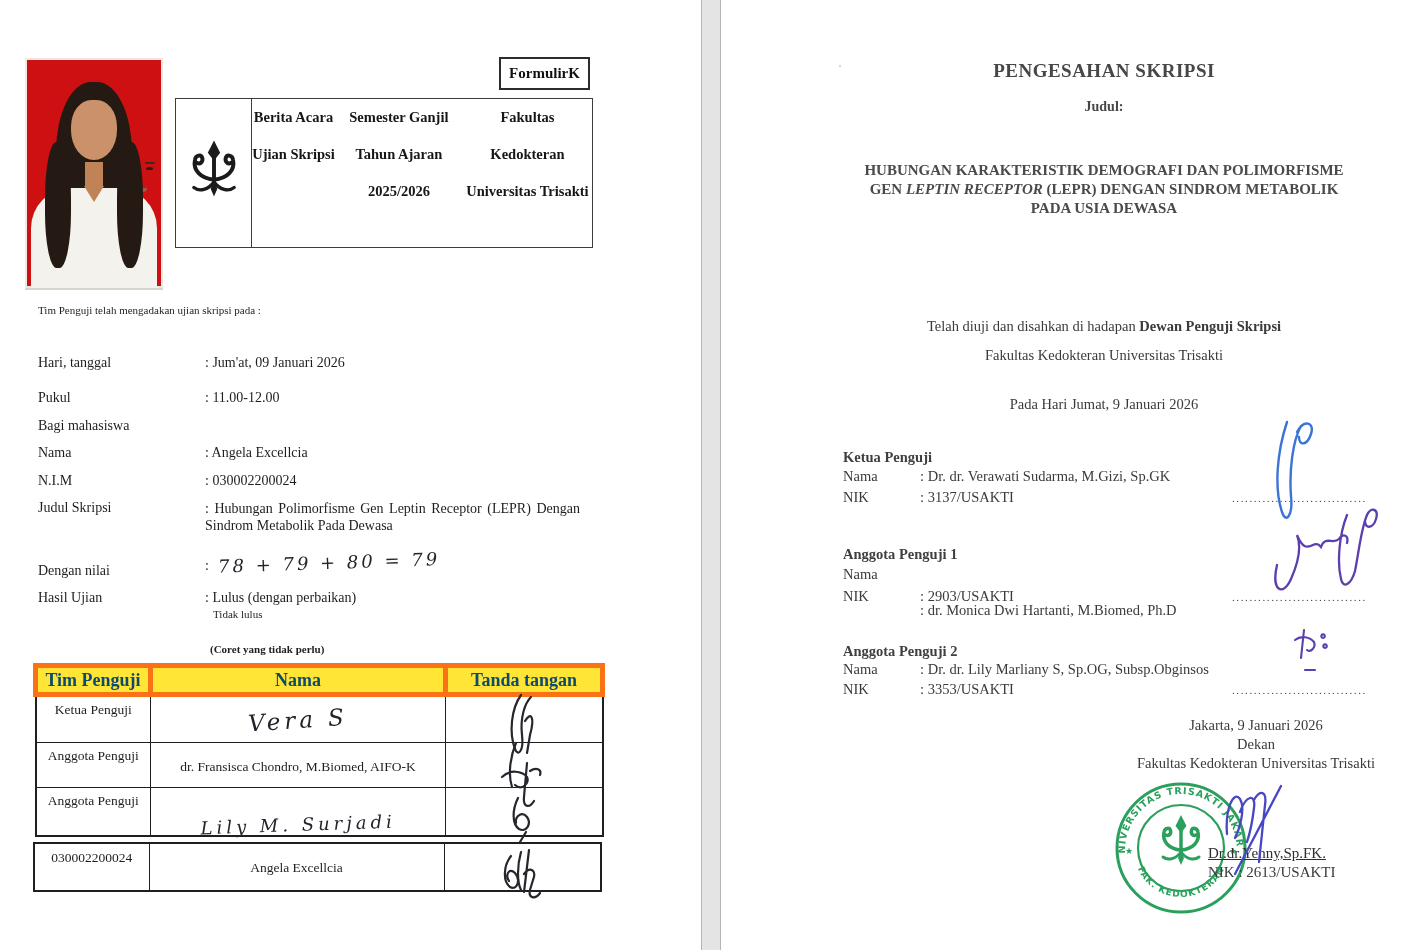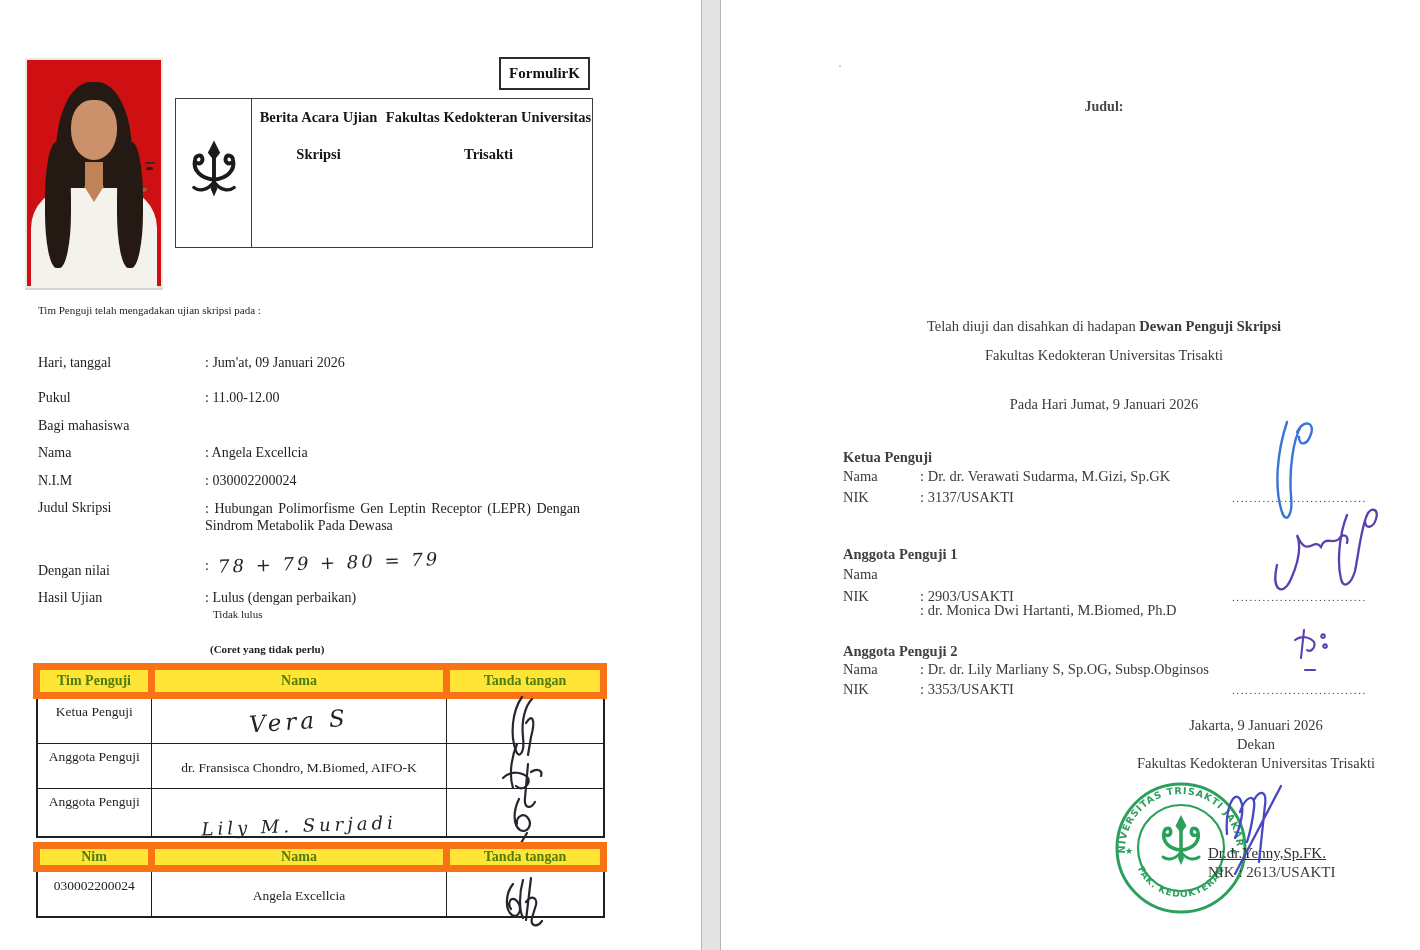--- a/index.html
+++ b/index.html
@@ -43,22 +43,22 @@
   .val  { position:absolute; left:205px; font-size:14px; }
   .val-wrap { white-space:normal; width:375px; text-align:justify; line-height:17px; }
 
   .handwrite { font-family:"DejaVu Serif", serif; font-style:italic; color:#23232c; }
   .nilai-hw  { left:203px; top:552px; font-size:18px; transform:rotate(-2deg); letter-spacing:3px; }
 
   .coret { font-weight:bold; }
 
   table { border-collapse:collapse; table-layout:fixed; }
   .doc-table { position:absolute; left:33px; width:567px; }
-  .doc-table th { background:#ffe535; font-weight:bold; font-size:14px; color:#4d7c0f;
-                  border:7px solid #f97316; text-align:center; }
+  .doc-table th { background:#ffe535; font-weight:bold; font-size:18px; color:#0c4a6e;
+                  border:5px solid #f97316; text-align:center; }
   .doc-table td { border:1px solid #1f1f1f; font-size:13.5px; text-align:center; vertical-align:middle; position:relative; }
   .doc-table { border:2px solid #1f1f1f; }
   #table-examiners { top:663px; }
   #table-student   { top:842px; }
   .cell-typed-top { vertical-align:top; padding-top:4px; }
   .hw-vera { font-size:23px; transform:rotate(-4deg); letter-spacing:4px; display:inline-block; }
   .hw-lily { font-size:18px; transform:rotate(-2deg); letter-spacing:4px; display:inline-block; padding-top:26px; }
   .sig-svg { position:absolute; pointer-events:none; }
 
   
@@ -114,20 +114,21 @@
           <path d="M50 72 C26 70 12 55 16 36 C17.5 28 27 26 29 33 C31 40 25 45 20 42" fill="none" stroke-width="7" stroke-linecap="round"></path>
           <path d="M50 72 C74 70 88 55 84 36 C82.5 28 73 26 71 33 C69 40 75 45 80 42" fill="none" stroke-width="7" stroke-linecap="round"></path>
           <path d="M50 76 C40 90 24 94 14 86" fill="none" stroke-width="6" stroke-linecap="round"></path>
           <path d="M50 76 C60 90 76 94 86 86" fill="none" stroke-width="6" stroke-linecap="round"></path>
           <path d="M50 74 L56 88 L50 102 L44 88 Z" stroke-width="0"></path>
         </g>
       </svg>
     </div>
     <div class="header-text">
       <span>Berita Acara Ujian Skripsi</span>
+      <span>Semester Ganjil  Tahun Ajaran 2025/2026</span>
       <span>Fakultas Kedokteran Universitas Trisakti</span>
     </div>
   </div>
 
   <span class="line" style="left:38px; top:304px;">Tim Penguji telah mengadakan ujian skripsi pada :</span>
 
   <span class="lbl" style="top:355px;">Hari, tanggal</span>
   <span class="val" style="top:355px;">: Jum'at, 09 Januari 2026</span>
 
   <span class="lbl" style="top:390px;">Pukul</span>
@@ -199,46 +200,45 @@
   </tbody>
     </table>
 
   <table class="doc-table" id="table-student">
     <colgroup>
         <col style="width:115px">
         <col style="width:295px">
         <col style="width:157px">
       </colgroup>
     <tbody>
-        <tr style="height:23px;">
-      <th>Nim</th>
-      <th>Nama</th>
-      <th>Tanda tangan</th>
-    </tr>
     <tr style="height:48px;">
       <td style="vertical-align:top; padding-top:6px;">030002200024</td>
       <td style="vertical-align:top; padding-top:16px;">Angela Excellcia</td>
       <td>
         <svg class="sig-svg" style="left:52px; top:2px;" width="50" height="62" viewBox="0 0 50 62">
           <path d="M14 10 C6 20 6 36 13 41 C20 45 24 34 18 27 C12 21 8 29 12 35 M24 6 C20 20 20 36 24 44 M32 4 L27 46 M27 28 C33 20 40 24 36 34 L33 44 C31 52 38 54 43 47" fill="none" stroke="#26262e" stroke-width="2.2" stroke-linecap="round"></path>
         </svg>
       </td>
     </tr>
   </tbody>
     </table>
 </div>
 
 <div id="divider"></div>
 
 <div id="page-right">
 
   <span class="abs stray">'</span>
 
+  <div class="rp-center rp-title">PENGESAHAN SKRIPSI</div>
   <div class="rp-center rp-judul">Judul:</div>
 
+  <div class="rp-center rp-thesis">
+    <span>HUBUNGAN KARAKTERISTIK DEMOGRAFI DAN POLIMORFISME GEN </span><i>LEPTIN RECEPTOR</i><span> (LEPR) DENGAN SINDROM METABOLIK PADA USIA DEWASA</span>
+  </div>
 
   <div class="rp-line" style="top:318px;">
     <span>Telah diuji dan disahkan di hadapan </span><b>Dewan Penguji Skripsi</b>
   </div>
   <div class="rp-line" style="top:347px;">Fakultas Kedokteran Universitas Trisakti</div>
   <div class="rp-line" style="top:396px;">Pada Hari Jumat, 9 Januari 2026</div>
 
   <span class="ex-role" style="top:449px;">Ketua Penguji</span>
   <span class="ex-lbl" style="top:468px;">Nama</span>
   <span class="ex-val" style="top:468px;">: Dr. dr. Verawati Sudarma, M.Gizi, Sp.GK</span>

